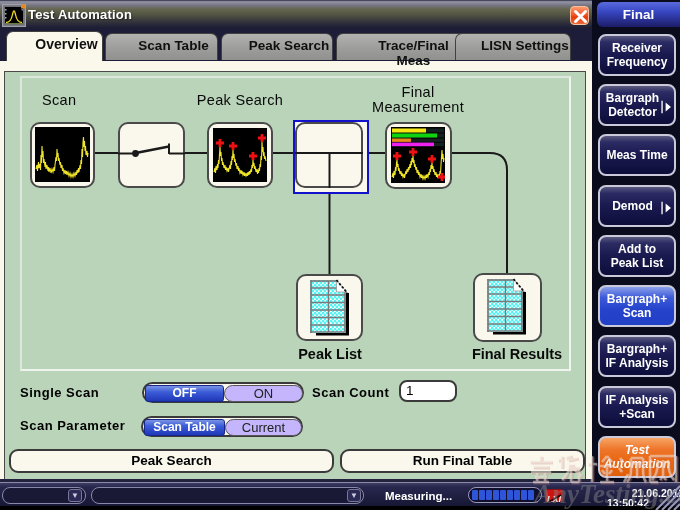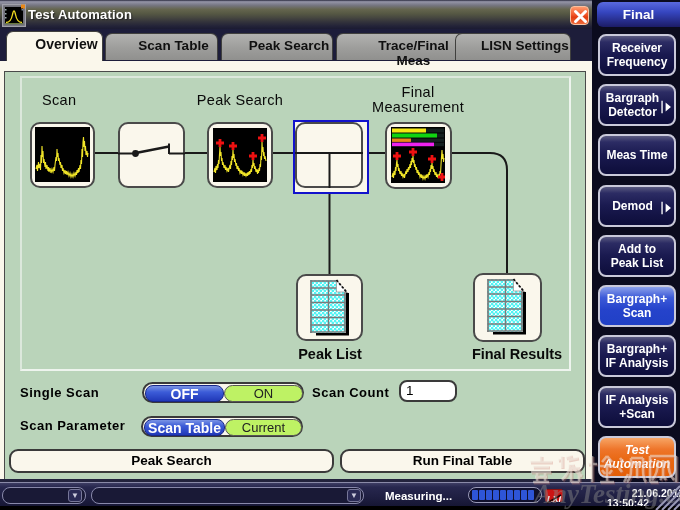--- a/index.html
+++ b/index.html
@@ -35,24 +35,24 @@
     border-right-color:#eef4ee;border-bottom-color:#eef4ee;box-sizing:border-box;}
   
   .dbox{position:absolute;background:#faf7ec;border:2px solid #4a4a4a;border-radius:10px;
     box-sizing:border-box;}
   .dlabel{position:absolute;color:#0a0a0a;font-size:14.5px;letter-spacing:0.3px;line-height:14.5px;text-align:center;}
   .dlabel2{position:absolute;color:#0a0a0a;font-weight:bold;font-size:14.5px;text-align:center;}
   
   .ctl-label{position:absolute;color:#000;font-weight:bold;font-size:13px;letter-spacing:0.5px;}
   .toggle{position:absolute;width:162px;height:21px;background:#faf7ec;
     border:2px solid #3a3a3a;border-radius:11px;box-sizing:border-box;}
-  .tsel{position:absolute;left:1px;top:1px;height:15px;border-radius:8px;
+  .tsel{position:absolute;left:1px;top:1px;height:15px;border-radius:3px;
     background:linear-gradient(180deg,#7b94e4 0%,#3c5cd8 40%,#2038b8 100%);
-    border:1px solid #182888;color:#fff;font-weight:bold;font-size:14px;text-align:center;}
-  .tuns{position:absolute;top:1px;height:15px;border-radius:9px;background:#bef264;
+    border:1px solid #182888;color:#fff;font-weight:bold;font-size:12px;text-align:center;}
+  .tuns{position:absolute;top:1px;height:15px;border-radius:9px;background:#c4b5fd;
     border:1px solid #555;color:#222;font-size:13px;text-align:center;}
   .bigbtn{position:absolute;top:449px;height:24px;background:#faf7ec;
     border:2px solid #3a3a3a;border-radius:9px;box-sizing:border-box;
     color:#000;font-weight:bold;font-size:13.5px;text-align:center;line-height:20px;}
   
   #sidebar{left:592px;top:0;width:88px;height:482px;background:#0b0b1e;}
   #meashdr{left:597px;top:2px;width:83px;height:25px;border-radius:6px 0 0 6px;
     background:linear-gradient(180deg,#5a6ade 0%,#3646c0 40%,#1c1c66 100%);
     color:#fff;font-weight:bold;font-size:13.5px;text-align:center;line-height:25px;}
   .sbtn{position:absolute;left:598px;width:78px;height:42px;border-radius:8px;

